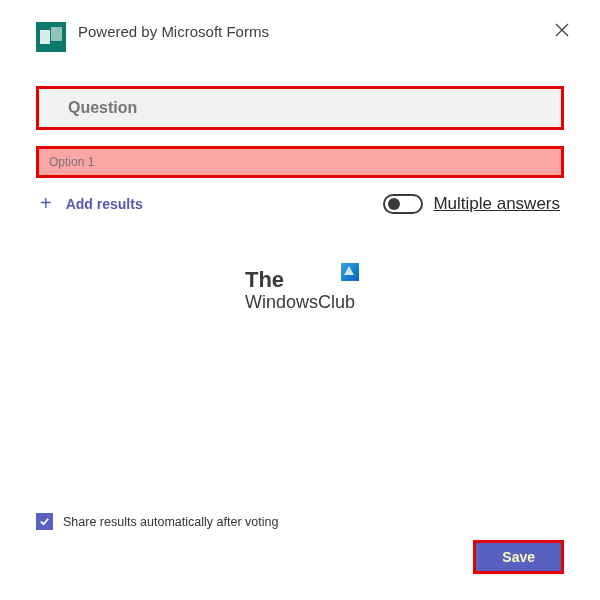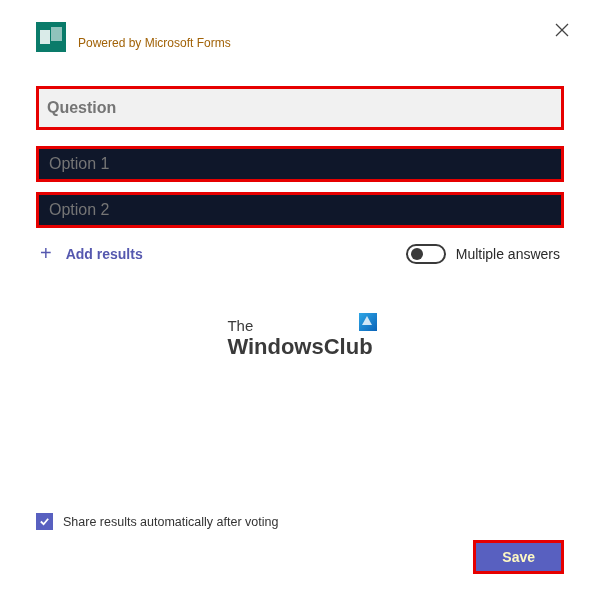--- a/index.html
+++ b/index.html
@@ -45,23 +45,23 @@
       background: rgba(255,255,255,0.55);
     }
     .header-text { flex: 1; }
     .app-title {
       font-size: 14px;
       font-weight: 700;
       color: #262626;
       line-height: 1.2;
     }
     .app-subtitle {
-      font-size: 12px;
-      color: #a16207;
-      margin-top: 14px;
+      font-size: 15px;
+      color: #404040;
+      margin-top: 1px;
     }
     .close-btn {
       position: absolute;
       top: 20px;
       right: 28px;
       width: 20px;
       height: 20px;
       display: flex;
       align-items: center;
       justify-content: center;
@@ -72,33 +72,33 @@
     .form-body { padding: 34px 36px 0 36px; }
     .field-wrap {
       border: 3px solid #e60000;
       padding: 0;
       margin-bottom: 16px;
     }
     .question-input {
       width: 100%;
       background: #f1f1f1;
       border: none;
-      padding: 10px 12px 10px 8px;
+      padding: 10px 12px 10px 29px;
       font-size: 16px;
       font-weight: 600;
       color: #14532d;
       outline: none;
       font-family: inherit;
     }
     .option-input {
       width: 100%;
-      background: #0f172a;
+      background: #fca5a5;
       border: none;
       padding: 6px 10px;
-      font-size: 16px;
+      font-size: 12px;
       color: #666;
       outline: none;
       font-family: inherit;
     }
     .option-wrap { margin-bottom: 10px; }
     .row-actions {
       display: flex;
       align-items: center;
       justify-content: space-between;
       margin-top: 14px;
@@ -115,21 +115,22 @@
     .add-option .plus {
       font-size: 20px;
       font-weight: 300;
       margin-right: 14px;
       color: #5558af;
     }
     .multi-answers {
       display: flex;
       align-items: center;
       color: #2a2a2a;
-      font-size: 14px;
+      font-size: 17px;
+      text-decoration: underline;
     }
     .toggle {
       width: 40px;
       height: 20px;
       border: 2px solid #3a3a3a;
       border-radius: 20px;
       margin-right: 10px;
       position: relative;
       cursor: pointer;
       background: #fff;
@@ -150,26 +151,26 @@
       color: #3a3a3a;
       position: relative;
     }
     .watermark .wm-inner {
       display: inline-block;
       text-align: left;
       position: relative;
       line-height: 1.15;
     }
     .watermark .line1 {
-      font-size: 15px;
-      font-weight: 400;
-    }
-    .watermark .line2 {
       font-size: 22px;
       font-weight: 700;
+    }
+    .watermark .line2 {
+      font-size: 18px;
+      font-weight: 400;
     }
     .wm-sq {
       position: absolute;
       top: -4px;
       right: -4px;
       width: 18px;
       height: 18px;
       background: linear-gradient(135deg, #2fa7e6 0%, #0a63b8 100%);
     }
     .wm-sq::after{
@@ -248,23 +249,20 @@
   </div>
 </div>
 
 <div class="form-body">
   <div class="field-wrap">
     <input class="question-input" placeholder="Question" style="">
   </div>
   <div class="field-wrap option-wrap">
     <input class="option-input" placeholder="Option 1" style="">
   </div>
-  <div class="field-wrap option-wrap">
-    <input class="option-input" placeholder="Option 2" style="">
-  </div>
 
   <div class="row-actions">
     <div class="add-option">
       <span class="plus">+</span>
       <span>Add results</span>
     </div>
     <div class="multi-answers">
       <div class="toggle">
         <div class="knob"></div>
       </div>

